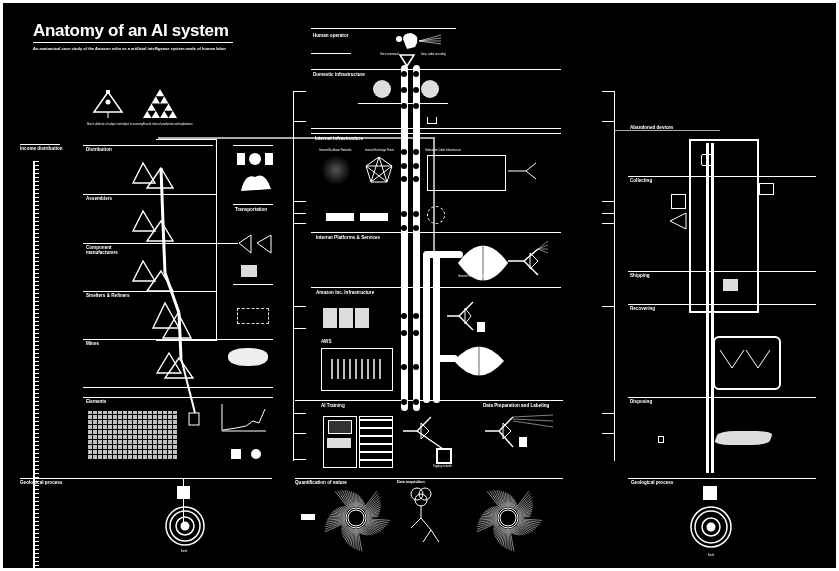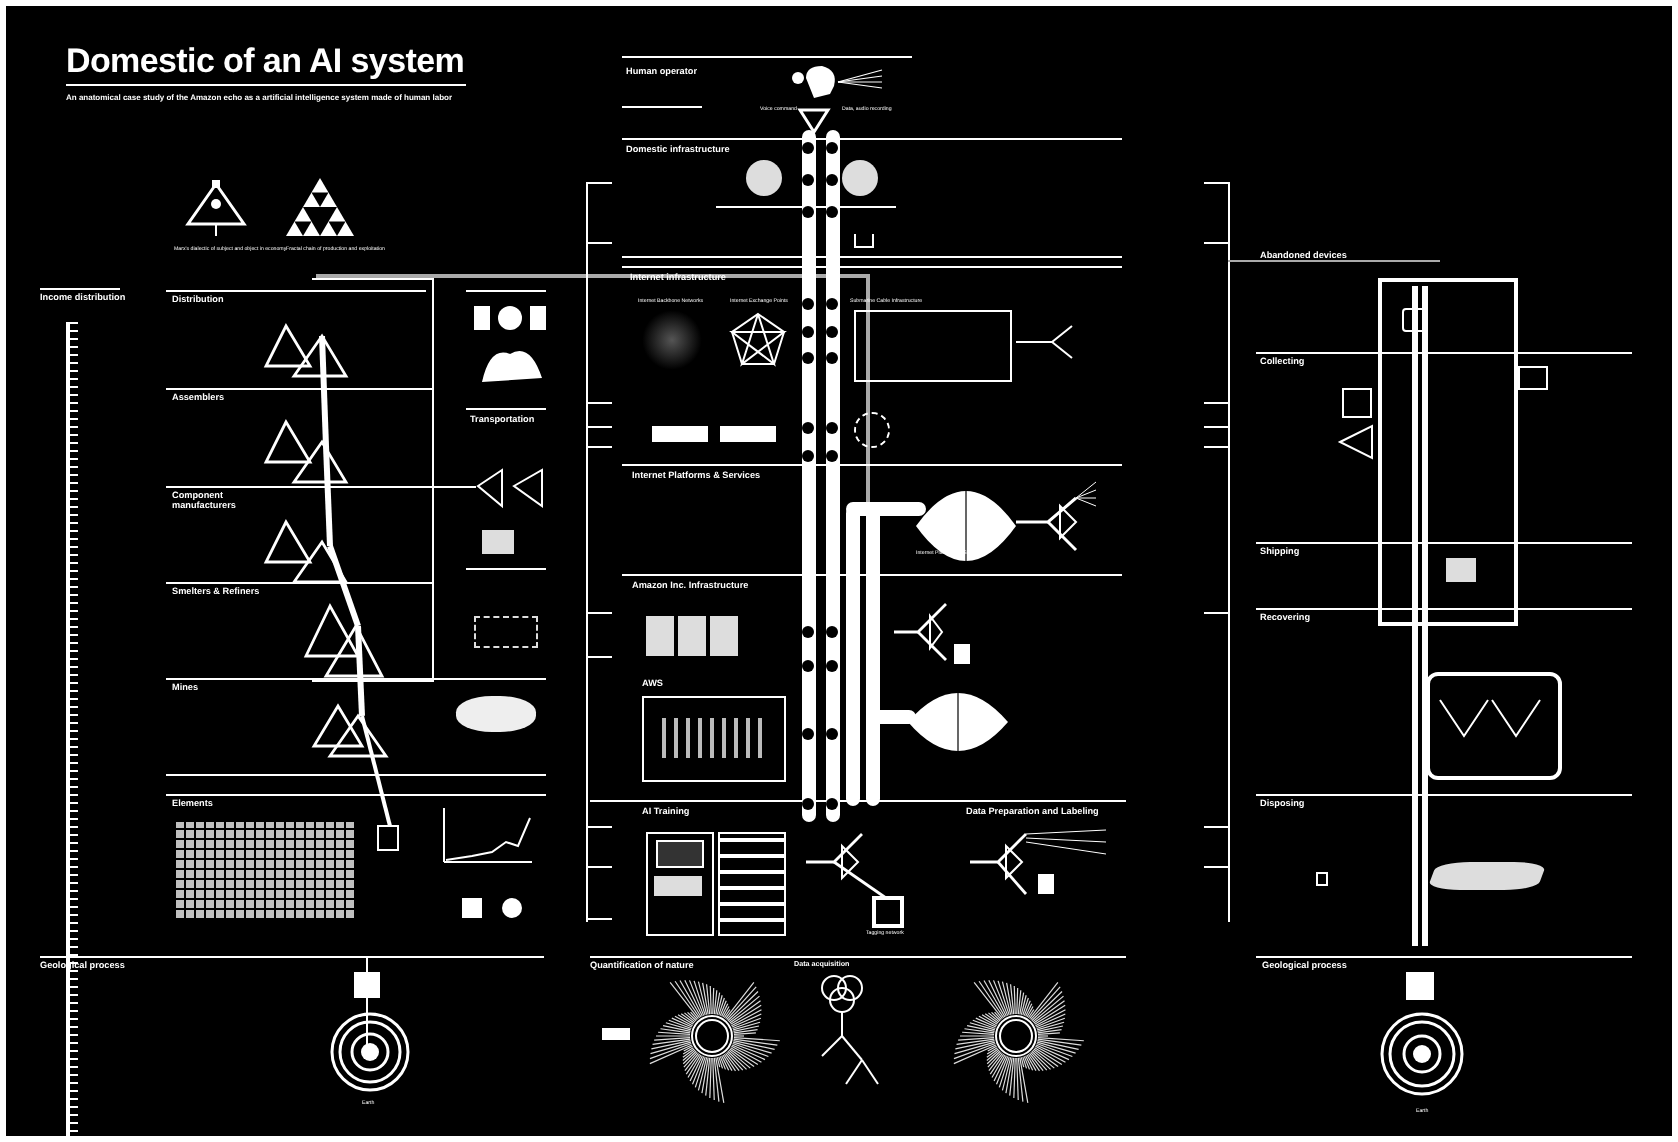--- a/index.html
+++ b/index.html
@@ -17,21 +17,21 @@
   .box { position:absolute; border:1px solid #fff; }
   .box2 { position:absolute; border:2px solid #fff; }
   svg { position:absolute; overflow:visible; }
   .scale-tick { position:absolute; left:0; height:1px; width:4px; background:#fff; }
 </style>
 </head>
 <body>
 
 <div id="poster">
 
-  <div class="abs title">Domestic of an AI system</div>
+  <div class="abs title">Anatomy of an AI system</div>
   <div class="hrule" style="left:30px; top:39px; width:200px;"></div>
   <div class="abs subtitle">An anatomical case study of the Amazon echo as a artificial intelligence system made of human labor</div>
 
   <svg style="left:85px; top:85px;" width="40" height="30">
     <polygon points="20,4 6,24 34,24" fill="none" stroke="#fff" stroke-width="1.5"></polygon>
     <circle cx="20" cy="14" r="2.5" fill="#fff"></circle>
     <line x1="20" y1="24" x2="20" y2="30" stroke="#fff"></line>
     <rect x="18" y="2" width="4" height="4" fill="#fff"></rect>
   </svg>
   <svg style="left:140px; top:86px;" width="34" height="30">

